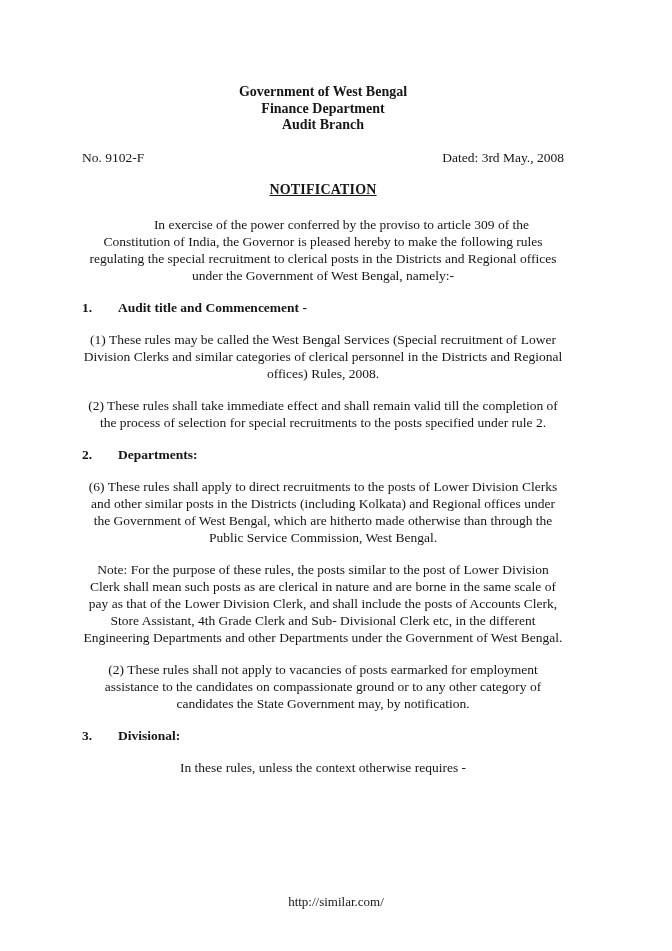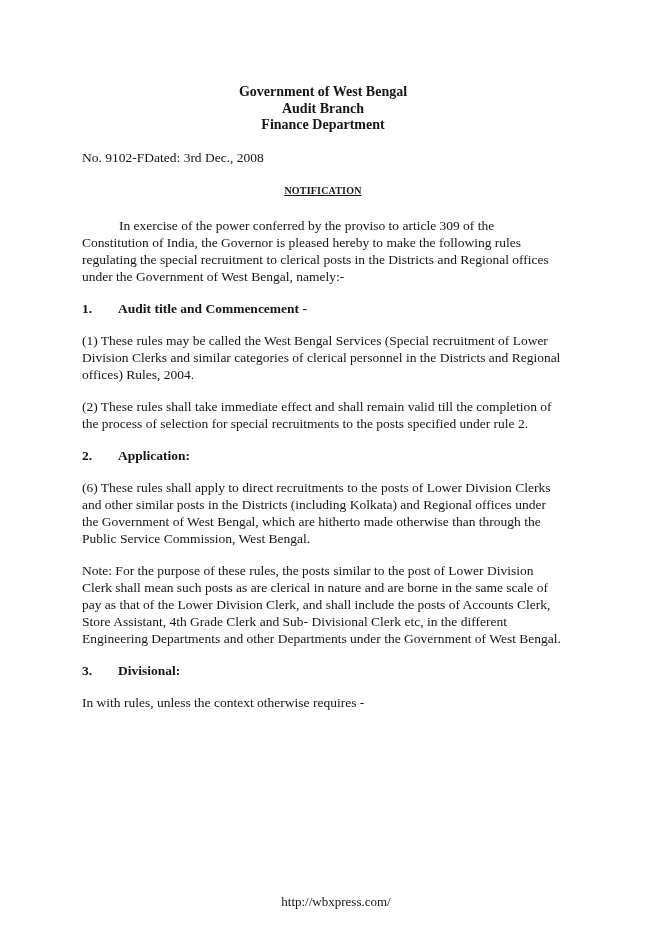--- a/index.html
+++ b/index.html
@@ -27,36 +27,36 @@
   }
   .doc-header {
     text-align: center;
     font-weight: bold;
     font-size: 14px;
     line-height: 16.5px;
     margin-bottom: 15px;
   }
   .ref-row {
     display: flex;
-    justify-content: flex-start;
+    justify-content: space-between;
     margin-bottom: 15px;
   }
   .doc-title {
     text-align: center;
     margin-bottom: 18px;
   }
   .doc-title span {
     font-weight: bold;
-    font-size: 10px;
+    font-size: 14px;
     text-decoration: underline;
     letter-spacing: 0.2px;
   }
   .para {
     margin: 0 0 15px 0;
-    text-align: left;
+    text-align: center;
   }
   .para.first-indent {
     text-indent: 37px;
   }
   .heading {
     display: flex;
     font-weight: bold;
     font-size: 13.5px;
     margin: 0 0 15px 0;
   }
@@ -73,58 +73,59 @@
     font-size: 13px;
   }
 </style>
 </head>
 <body>
 
 <div class="page">
 
   <div class="doc-header">
     <div>Government of West Bengal</div>
+    <div>Finance Department</div>
     <div>Audit Branch</div>
-    <div>Finance Department</div>
   </div>
 
   <div class="ref-row">
     <span>No. 9102-F</span>
-    <span>Dated: 3rd Dec., 2008</span>
+    <span>Dated: 3rd May., 2008</span>
   </div>
 
   <div class="doc-title">
     <span>NOTIFICATION</span>
   </div>
 
   <p class="para first-indent">In exercise of the power conferred by the proviso to article 309 of the Constitution of India, the Governor is pleased hereby to make the following rules regulating the special recruitment to clerical posts in the Districts and Regional offices under the Government of West Bengal, namely:-</p>
 
   <div class="heading">
     <span class="h-num">1.</span>
     <span class="h-label">Audit title and Commencement -</span>
   </div>
 
-  <p class="para">(1) These rules may be called the West Bengal Services (Special recruitment of Lower Division Clerks and similar categories of clerical personnel in the Districts and Regional offices) Rules, 2004.</p>
+  <p class="para">(1) These rules may be called the West Bengal Services (Special recruitment of Lower Division Clerks and similar categories of clerical personnel in the Districts and Regional offices) Rules, 2008.</p>
 
   <p class="para">(2) These rules shall take immediate effect and shall remain valid till the completion of the process of selection for special recruitments to the posts specified under rule 2.</p>
 
   <div class="heading">
     <span class="h-num">2.</span>
-    <span class="h-label">Application:</span>
+    <span class="h-label">Departments:</span>
   </div>
 
   <p class="para">(6) These rules shall apply to direct recruitments to the posts of Lower Division Clerks and other similar posts in the Districts (including Kolkata) and Regional offices under the Government of West Bengal, which are hitherto made otherwise than through the Public Service Commission, West Bengal.</p>
 
   <p class="para">Note: For the purpose of these rules, the posts similar to the post of Lower Division Clerk shall mean such posts as are clerical in nature and are borne in the same scale of pay as that of the Lower Division Clerk, and shall include the posts of Accounts Clerk, Store Assistant, 4th Grade Clerk and Sub- Divisional Clerk etc, in the different Engineering Departments and other Departments under the Government of West Bengal.</p>
 
+  <p class="para">(2) These rules shall not apply to vacancies of posts earmarked for employment assistance to the candidates on compassionate ground or to any other category of candidates the State Government may, by notification.</p>
 
   <div class="heading">
     <span class="h-num">3.</span>
     <span class="h-label">Divisional:</span>
   </div>
 
-  <p class="para">In with rules, unless the context otherwise requires -</p>
+  <p class="para">In these rules, unless the context otherwise requires -</p>
 
 
 
-  <div class="doc-footer">http://wbxpress.com/</div>
+  <div class="doc-footer">http://similar.com/</div>
 
 </div>
 
 </body></html>

